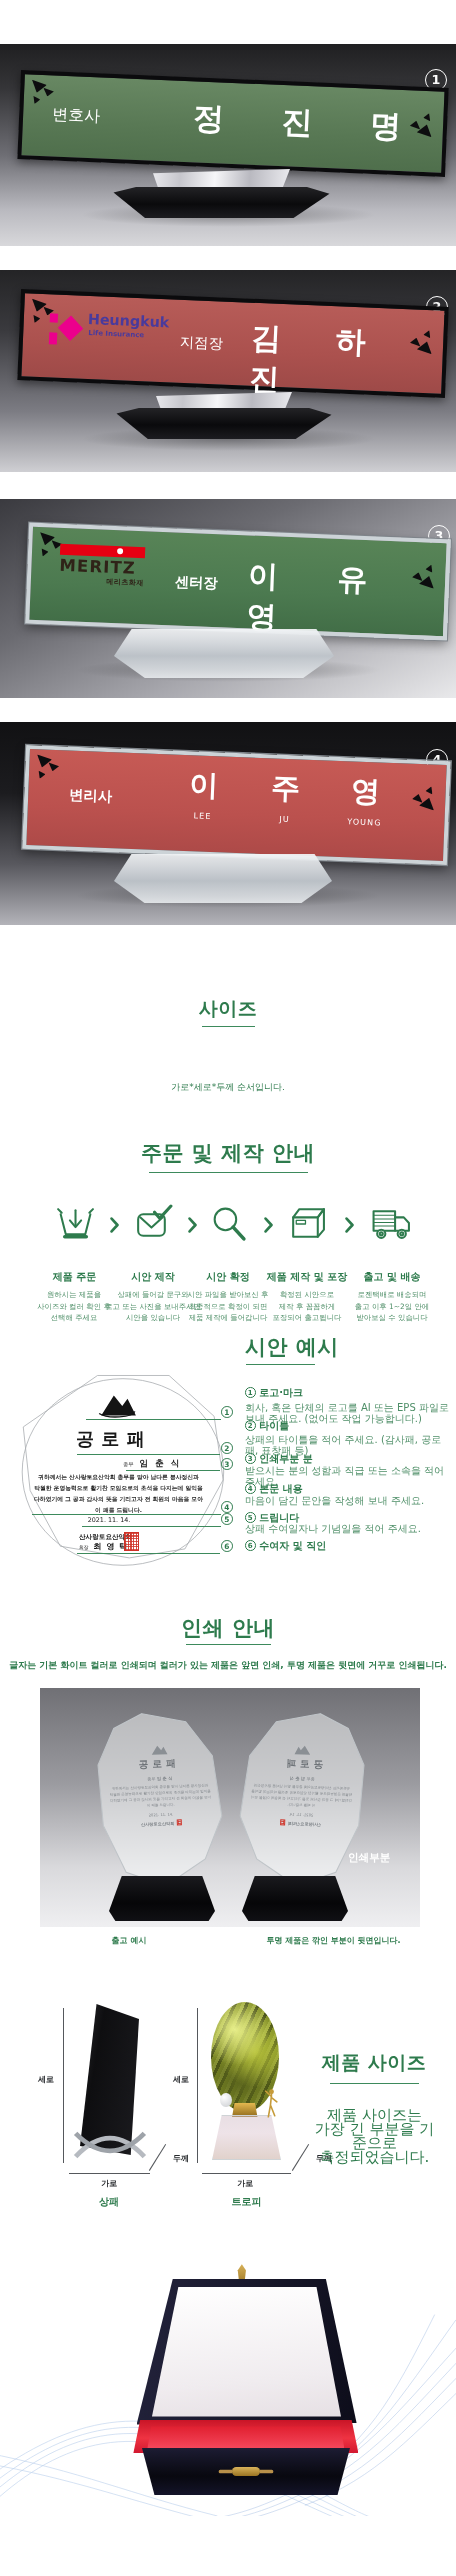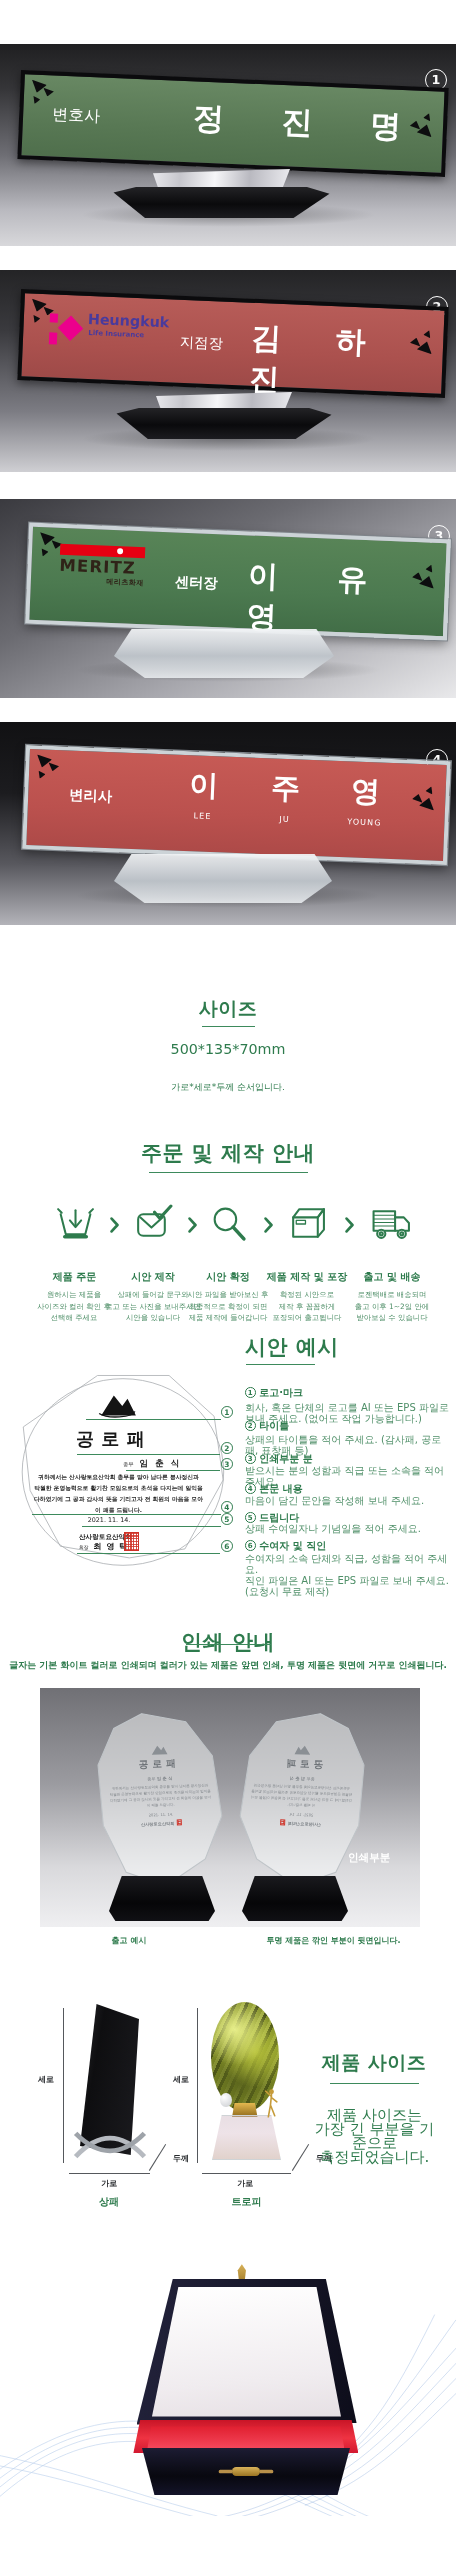--- a/index.html
+++ b/index.html
@@ -180,21 +180,20 @@
         <div style="font-size:29px;font-weight:bold;">영</div>
         <div style="font-size:8px;letter-spacing:1.1px;margin-top:6.4px;">YOUNG</div>
       </div>
     </div>
     <div class="floorshadow" style="left:74px;top:162px;width:308px;height:24.4px;"></div>
     <div class="crystalbase" style="left:114px;top:132px;width:218px;height:49px;"></div>
   </div>
 
   <div class="abs ctr sec-title" style="left:0;top:996px;width:456px;font-size:19px;">사이즈</div>
   <div class="abs sec-rule" style="left:202px;top:1026px;width:53px;"></div>
-  <div class="abs ctr green" style="left:0;top:1041px;width:456px;font-size:14.3px;font-weight:500;">500*135*70mm</div>
   <div class="abs ctr sec-title" style="left:0;top:1139px;width:456px;font-size:21px;">주문 및 제작 안내</div>
 
   <div class="abs ctr green" style="left:0;top:1081px;width:456px;font-size:9px;">가로*세로*두께 순서입니다.</div>
   <div class="abs sec-rule" style="left:149px;top:1172px;width:159px;"></div>
 
   <div class="abs step-icon" style="left:54px;top:1203px;width:41px;height:41px;">
     <svg width="41" height="41" viewBox="0 0 80 80">
         <path d="M8,12 L15,19 M76,12 L69,19"></path>
         <path d="M13,22 L23,61 L61,61 L71,22"></path>
         <path d="M21,66 L63,66" stroke-width="7"></path>
@@ -323,24 +322,22 @@
   <div class="ditem-d" style="left:245px;top:1402px;width:204px;">회사, 혹은 단체의 로고를 AI 또는 EPS 파일로 보내 주세요. (없어도 작업 가능합니다.)</div>
   <div class="ditem-h" style="left:245px;top:1419px;"><span class="nb">2</span><span>타이틀</span></div>
   <div class="ditem-d" style="left:245px;top:1434px;width:204px;">상패의 타이틀을 적어 주세요. (감사패, 공로패, 표창패 등)</div>
   <div class="ditem-h" style="left:245px;top:1452px;"><span class="nb">3</span><span>인쇄부분 분</span></div>
   <div class="ditem-d" style="left:245px;top:1465px;width:204px;">받으시는 분의 성함과 직급 또는 소속을 적어 주세요.</div>
   <div class="ditem-h" style="left:245px;top:1482px;"><span class="nb">4</span><span>본문 내용</span></div>
   <div class="ditem-d" style="left:245px;top:1495px;width:204px;">마음이 담긴 문안을 작성해 보내 주세요.</div>
   <div class="ditem-h" style="left:245px;top:1511px;"><span class="nb">5</span><span>드립니다</span></div>
   <div class="ditem-d" style="left:245px;top:1523px;width:204px;">상패 수여일자나 기념일을 적어 주세요.</div>
   <div class="ditem-h" style="left:245px;top:1539px;"><span class="nb">6</span><span>수여자 및 직인</span></div>
-  <div class="ditem-d pre" style="left:245px;top:1553px;width:207px;">수여자의 소속 단체와 직급, 성함을 적어 주세요.
-직인 파일은 AI 또는 EPS 파일로 보내 주세요. (요청시 무료 제작)</div>
-
-  <div class="abs ctr sec-title" style="left:0;top:1614px;width:456px;font-size:21px;margin-top:14px;">인쇄 안내</div>
+
+  <div class="abs ctr sec-title" style="left:0;top:1614px;width:456px;font-size:21px;">인쇄 안내</div>
   <div class="abs sec-rule" style="left:186px;top:1644px;width:85px;"></div>
   <div class="abs ctr green" style="left:0;top:1659px;width:456px;font-size:9px;font-weight:bold;">글자는 기본 화이트 컬러로 인쇄되며 컬러가 있는 제품은 앞면 인쇄, 투명 제품은 뒷면에 거꾸로 인쇄됩니다.</div>
 
   <div class="abs" style="left:40px;top:1688px;width:380px;height:239px;background:linear-gradient(180deg,#707075,#9b9ba0 40%,#d9d9dc 75%,#efeff1 100%);">
 
     <div class="abs" style="left:58px;top:24px;width:125px;height:175px;transform:rotate(-2deg);">
       <svg width="125" height="175" viewBox="0 0 235 330">
           <polygon points="88,2 170,20 218,86 232,200 198,280 122,328 48,300 8,210 2,96 34,28" fill="rgba(250,251,252,0.5)" stroke="#bfc4c8" stroke-width="2"></polygon>
         </svg>
       <div class="cplaque-txt" style="left:0;top:31px;width:125px;">

